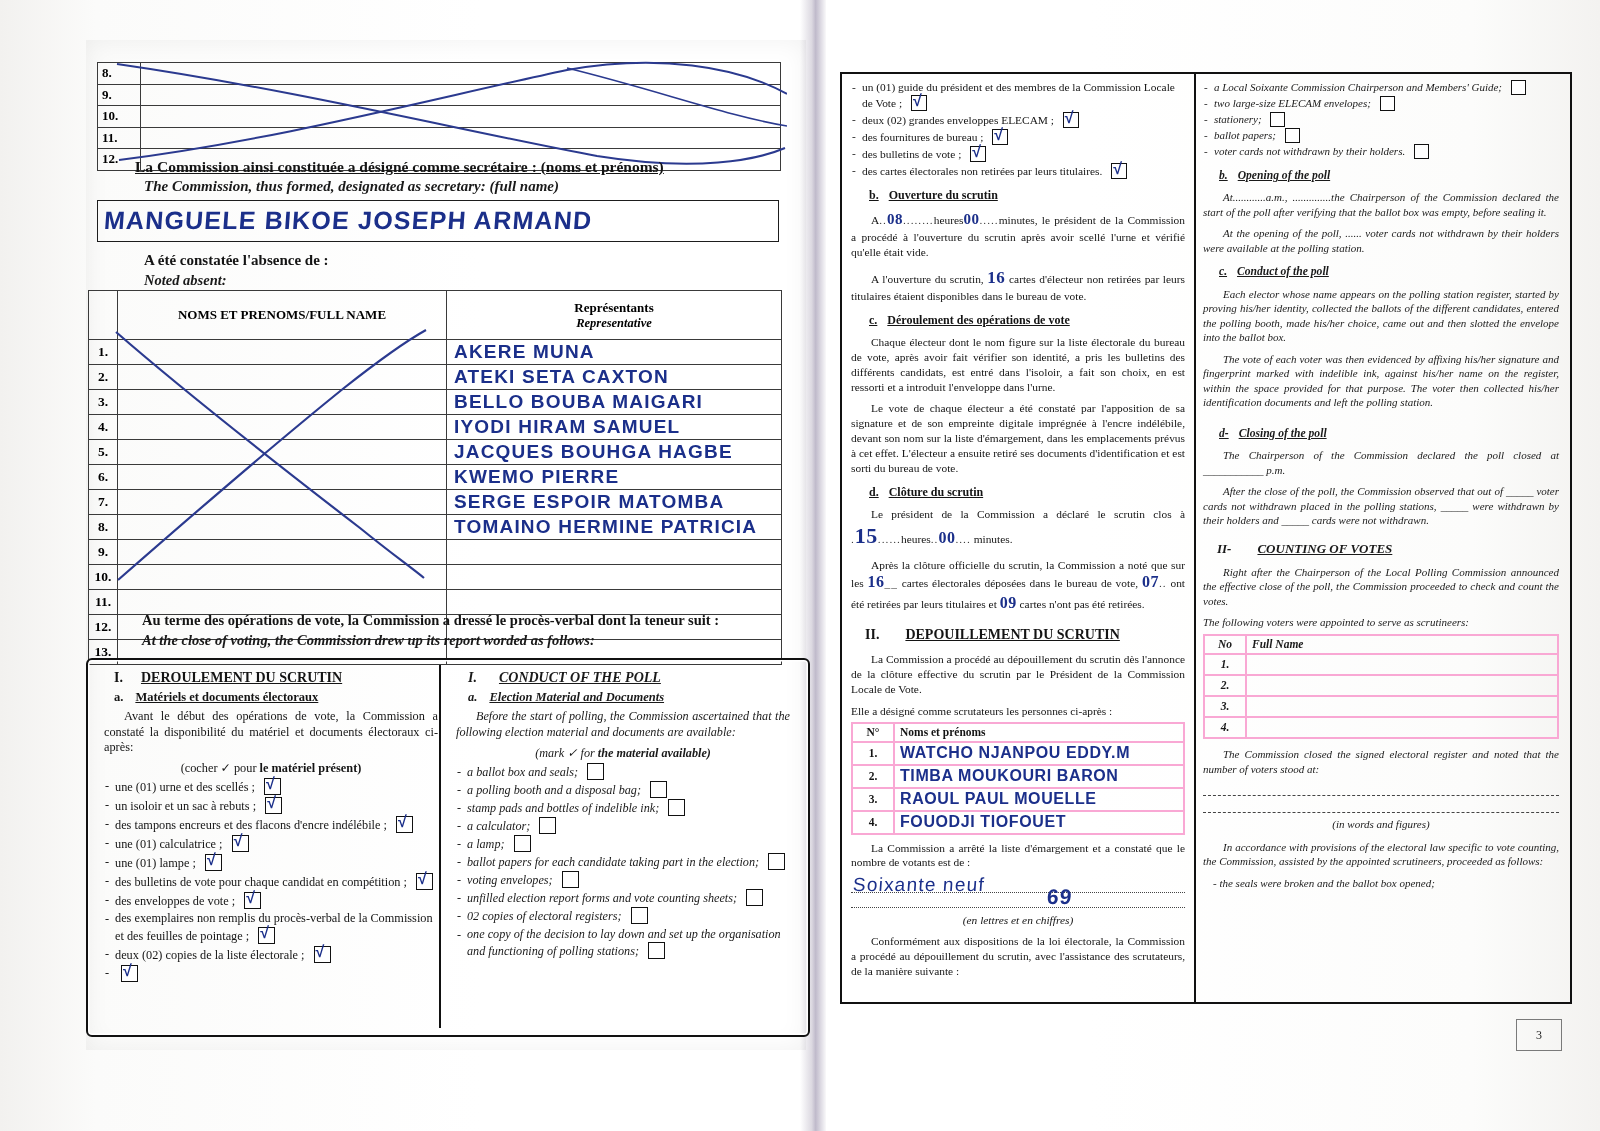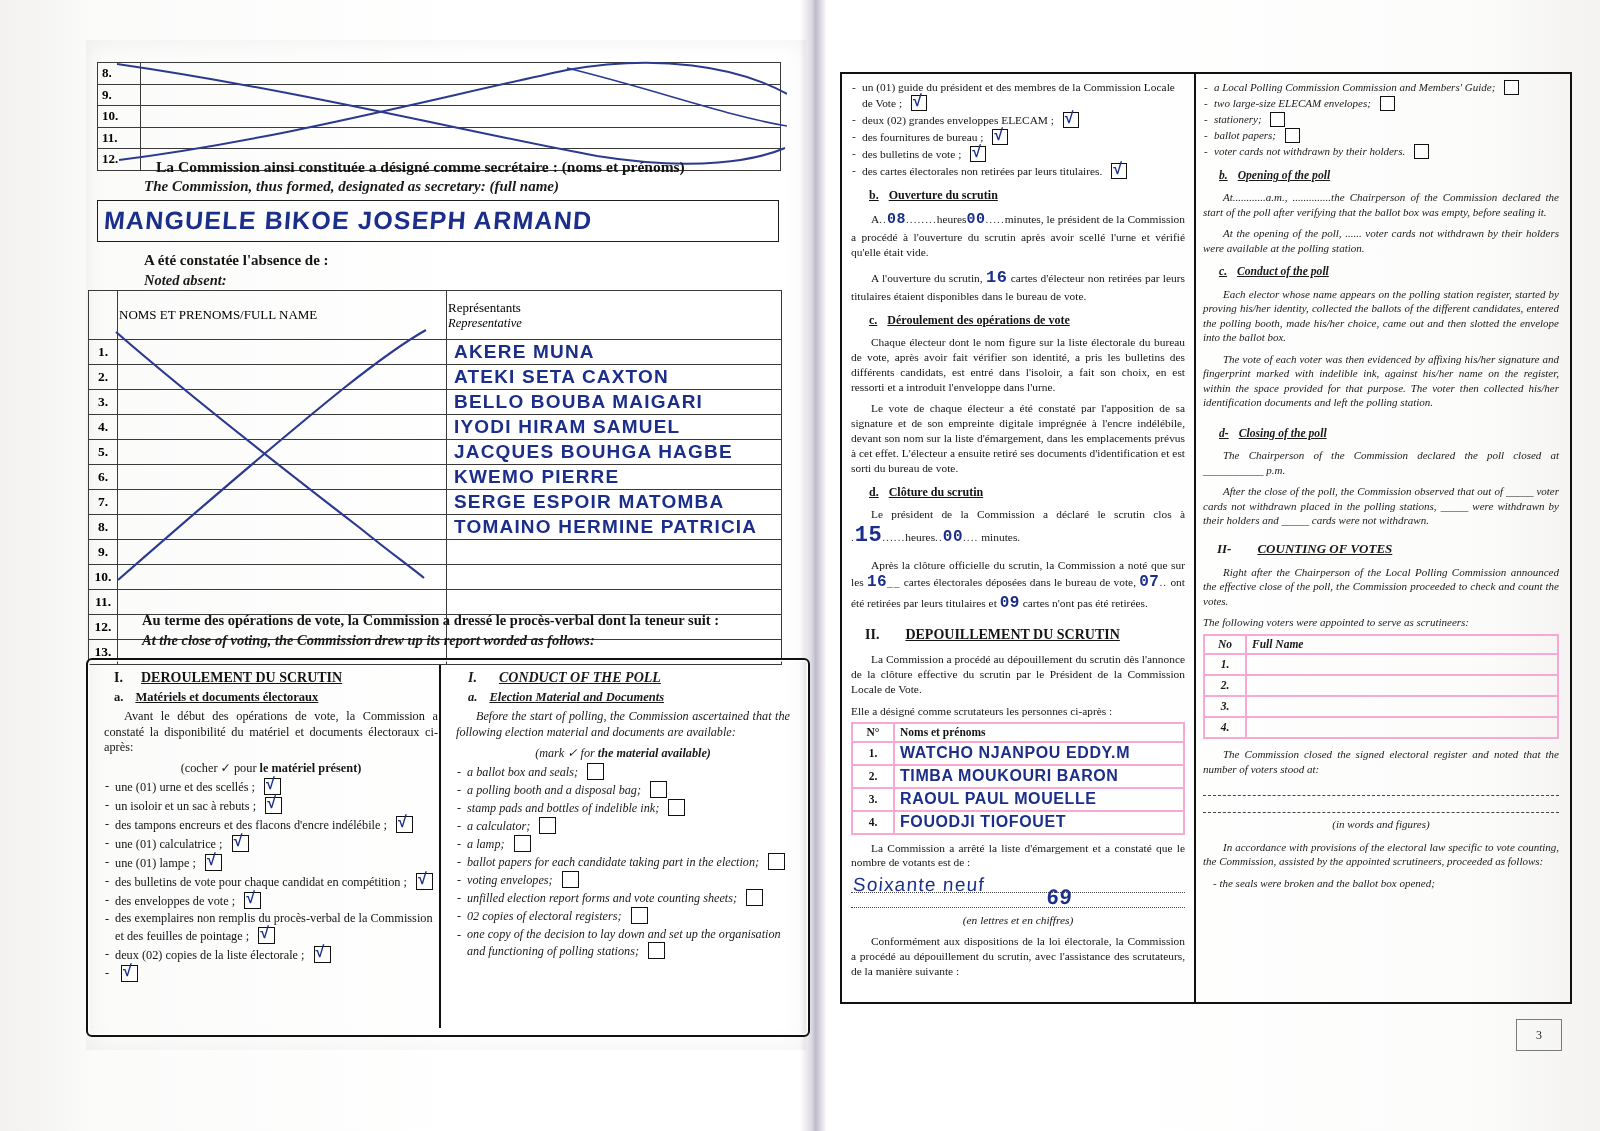--- a/index.html
+++ b/index.html
@@ -39,21 +39,21 @@
   .lead-fr{position:absolute;font-size:15.5px;font-weight:bold;}
   .lead-en{position:absolute;font-size:15px;font-style:italic;font-weight:bold;}
   #sec-box{position:absolute;left:97px;top:200px;width:680px;height:40px;border:1.4px solid #1d1d1d;}
   #sec-name{position:absolute;left:104px;top:206px;font-size:25px;}
   
   #absent-table{position:absolute;left:88px;top:290px;width:694px;}
   #absent-table td,#absent-table th{font-size:13px;}
   #absent-table .c-num{width:26px;text-align:center;font-weight:bold;font-size:13.5px;}
   #absent-table .c-name{width:calc(100% - 26px - 332px);}
   #absent-table .c-rep{width:332px;}
-  #absent-table tr.hdr td{height:46px;font-weight:normal;}
+  #absent-table tr.hdr td{height:46px;text-align:center;font-weight:bold;}
   #absent-table tr.row td{height:22px;}
   #absent-table .rep-hand{font-size:19px;padding-left:6px;white-space:nowrap;}
   
   .strike-x{position:absolute;pointer-events:none;}
   
   #bottom-outer{position:absolute;left:86px;top:658px;width:720px;height:375px;border:2.6px solid #111;border-radius:6px;box-shadow:0 0 0 1.5px #fff inset;}
   #bottom-inner-l{position:absolute;left:5px;top:5px;width:346px;height:363px;border-right:2.6px solid #111;}
   .colbox{position:absolute;top:0;width:350px;height:100%;padding:4px 8px;box-sizing:border-box;}
   .sec-h{font-weight:bold;text-decoration:underline;}
   ul.chk{list-style:none;margin:0;padding:0;}
@@ -67,21 +67,21 @@
   
   #right-page{position:absolute;left:826px;top:0;width:754px;height:1131px;}
   #rp-outer{position:absolute;left:14px;top:72px;width:728px;height:928px;border:2.4px solid #111;}
   #rp-divider{position:absolute;left:352px;top:0;width:0;height:100%;border-left:2.4px solid #111;}
   .rcol{position:absolute;top:0;box-sizing:border-box;padding:6px 9px;}
   .rcol.l{left:0;width:352px;}
   .rcol.r{left:352px;width:374px;}
   .p{margin:0 0 7px 0;text-indent:20px;text-align:justify;}
   .p.noind{text-indent:0;}
   .h2{font-weight:bold;text-decoration:underline;margin:9px 0 7px 0;}
-  .hfil{font-family:Liberation Mono, monospace;color:#1b2f8a;font-weight:bold;font-size:15px;letter-spacing:.5px;}
+  .hfil{font-family:Liberation Serif, serif;color:#1b2f8a;font-weight:bold;font-size:15px;letter-spacing:.5px;}
   .dots{letter-spacing:1px;color:#333;}
   
   table.sc{border-collapse:collapse;width:100%;}
   table.sc td,table.sc th{border:2px solid #f9a8d4;font-size:11.5px;}
   table.sc .n{width:30px;text-align:center;font-weight:bold;}
   table.sc th{font-weight:bold;text-align:left;padding:1px 5px;}
   table.sc td{height:19px;padding:0 5px;}
   table.sc .hw{font-family:"Liberation Sans", sans-serif;color:#1b2f8a;font-weight:600;font-size:16px;letter-spacing:.6px;white-space:nowrap;}
   .pgnum{position:absolute;right:18px;bottom:80px;width:44px;height:30px;border:1px solid #7a7a7a;
          display:flex;align-items:center;justify-content:center;font-size:12px;color:#222;}
@@ -121,21 +121,21 @@
         </tr>
       </tbody>
   </table>
 
   <svg class="strike-x" style="left:97px;top:60px;" width="690" height="106">
     <path d="M20,4 C200,30 380,74 500,96 C600,112 660,100 688,88" stroke="#2b3a8f" stroke-width="2" fill="none"></path>
     <path d="M22,100 C180,80 330,40 470,10 C560,-6 640,6 690,34" stroke="#2b3a8f" stroke-width="2" fill="none"></path>
     <path d="M470,8 C560,30 630,56 690,66" stroke="#2b3a8f" stroke-width="1.6" fill="none"></path>
   </svg>
 
-  <div class="lead-fr fr" style="left:156px;top:158px;">La Commission ainsi constituée a désigné comme secrétaire : (noms et prénoms)</div>
+  <div class="lead-fr fr" style="left:135px;top:158px;text-decoration:underline;">La Commission ainsi constituée a désigné comme secrétaire : (noms et prénoms)</div>
   <div class="lead-en en" style="left:144px;top:178px;">The Commission, thus formed, designated as secretary: (full name)</div>
 
   <div id="sec-box"></div>
   <div id="sec-name" class="hand">MANGUELE   BIKOE   JOSEPH   ARMAND</div>
 
   <div class="lead-fr fr" style="left:144px;top:252px;font-size:15px;">A été constatée l'absence de :</div>
   <div class="lead-en en" style="left:144px;top:272px;font-size:14.5px;">Noted absent:</div>
 
   <table id="absent-table" class="tbl">
     <tbody id="absent-body">
@@ -360,21 +360,21 @@
         <div style="position:absolute;left:0;top:16px;width:100%;border-bottom:1px dotted #444;height:14px;"></div>
         <span class="hand" style="position:absolute;left:2px;top:-4px;font-size:19px;font-weight:500;">Soixante  neuf</span>
         <span class="hand" style="position:absolute;left:196px;top:6px;font-size:21px;">69</span>
       </div>
       <div class="ctr" style="font-style:italic;margin-top:2px;">(en lettres et en chiffres)</div>
       <p class="p" style="margin-top:6px;">Conformément aux dispositions de la loi électorale, la Commission a procédé au dépouillement du scrutin, avec l'assistance des scrutateurs, de la manière suivante :</p>
     </div>
 
     <div class="rcol r en" style="font-size:11px;line-height:1.32;">
       <ul class="chk" id="rp-en-items">
-          <li><span>a Local Polling Commission Commission and Members' Guide; </span><span class="cb" style="width: 13px; height: 13px; margin-left: 6px;"></span></li>
+          <li><span>a Local Soixante Commission Chairperson and Members' Guide; </span><span class="cb" style="width: 13px; height: 13px; margin-left: 6px;"></span></li>
           <li><span>two large-size ELECAM envelopes; </span><span class="cb" style="width: 13px; height: 13px; margin-left: 6px;"></span></li>
           <li><span>stationery; </span><span class="cb" style="width: 13px; height: 13px; margin-left: 6px;"></span></li>
           <li><span>ballot papers; </span><span class="cb" style="width: 13px; height: 13px; margin-left: 6px;"></span></li>
           <li><span>voter cards not withdrawn by their holders. </span><span class="cb" style="width: 13px; height: 13px; margin-left: 6px;"></span></li>
         </ul>
 
       <div class="h2" style="margin-left:16px;font-size:11.6px;">
         <span style="text-decoration:none;margin-right:10px;font-weight:bold;">b.</span><span>Opening of the poll</span>
       </div>
       <p class="p">At............a.m., ..............the Chairperson of the Commission declared the start of the poll after verifying that the ballot box was empty, before sealing it.</p>

